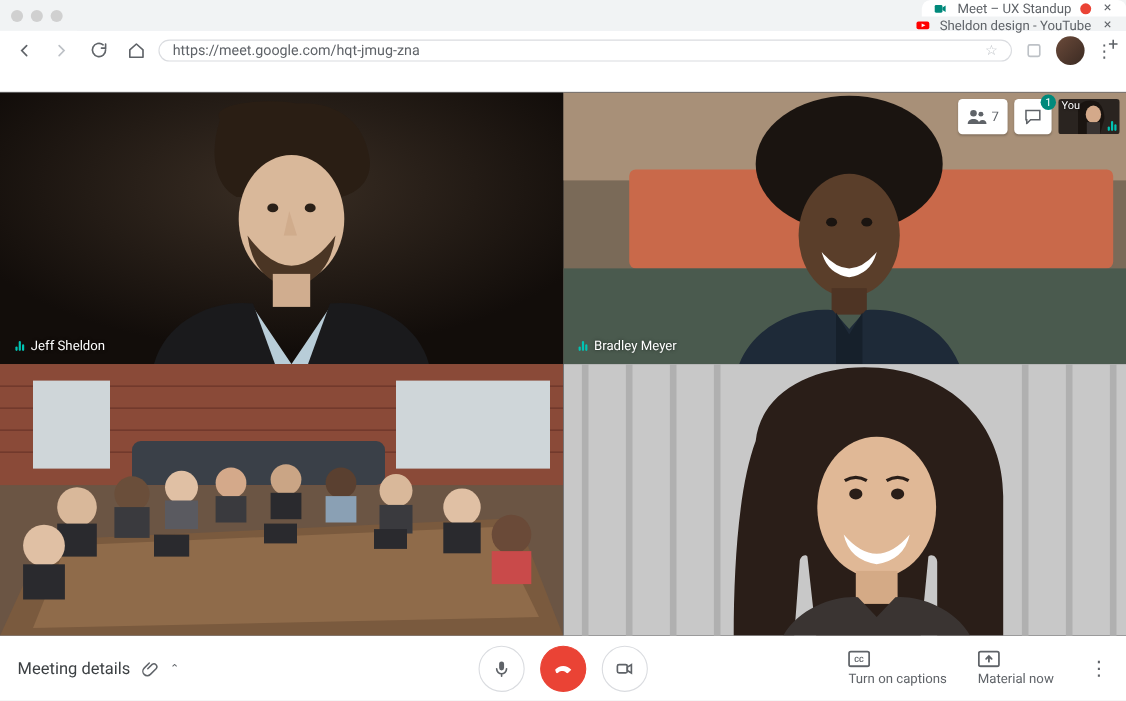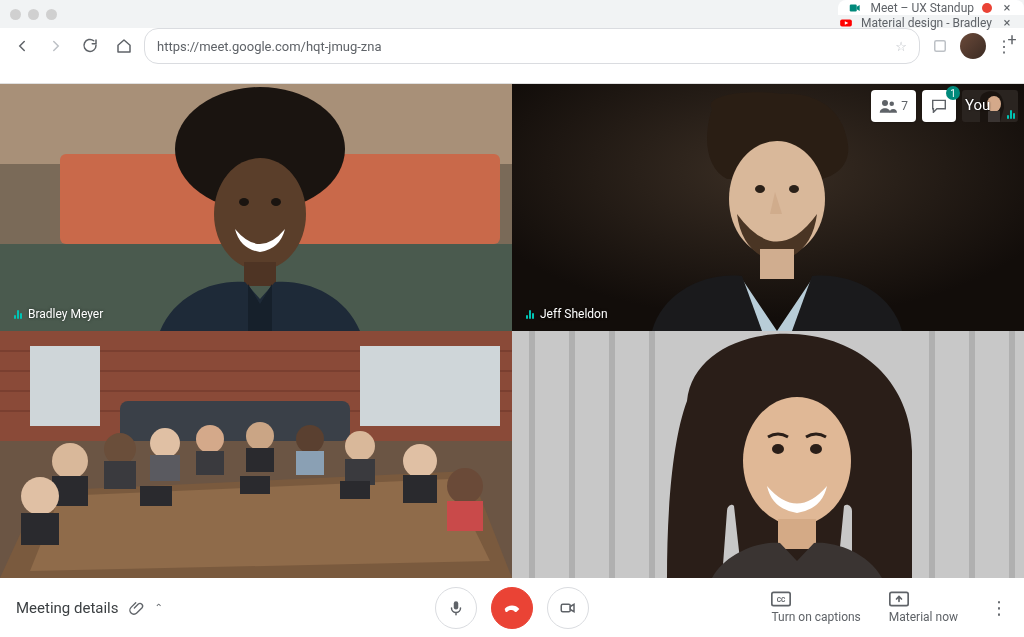--- a/index.html
+++ b/index.html
@@ -14,21 +14,21 @@
 .tab.active { background: #fff; }
 .tab-icon { width: 14px; height: 14px; display: flex; align-items: center; justify-content: center; }
 .tab-title { flex: 1; white-space: nowrap; overflow: hidden; text-overflow: ellipsis; }
 .rec-dot { width: 10px; height: 10px; border-radius: 50%; background: #ea4335; }
 .tab-close { width: 14px; color: #5f6368; text-align: center; font-size: 13px; }
 .new-tab { width: 24px; height: 24px; display: flex; align-items: center; justify-content: center; color: #5f6368; font-size: 16px; }
 
 .addr-row { height: 36px; display: flex; align-items: center; padding: 0 8px; gap: 6px; }
 .nav-btn { width: 28px; height: 28px; display: flex; align-items: center; justify-content: center; color: #5f6368; border-radius: 50%; }
 .nav-btn.disabled { color: #bdc1c6; }
-.addr-bar { flex: 1; height: 36px; border: 1px solid #dadce0; border-radius: 14px; display: flex; align-items: center; padding: 0 12px; font-size: 13px; color: #5f6368; gap: 9px; }
+.addr-bar { flex: 1; height: 20px; border: 1px solid #dadce0; border-radius: 14px; display: flex; align-items: center; padding: 0 12px; font-size: 13px; color: #5f6368; gap: 9px; }
 .addr-star { color: #bdc1c6; }
 .avatar { width: 26px; height: 26px; border-radius: 50%; background: linear-gradient(135deg,#6b4a3a,#3a2a22); }
 .br-menu { color: #5f6368; padding: 0 4px; }
 
 
 .video-area { position: relative; width: 1024px; height: 494px; background: #202124; }
 .grid { display: grid; grid-template-columns: 1fr 1fr; grid-template-rows: 1fr 1fr; width: 100%; height: 100%; gap: 0; }
 .tile { position: relative; overflow: hidden; }
 .tile svg { width: 100%; height: 100%; display: block; }
 .name-tag { position: absolute; left: 8px; bottom: 8px; display: flex; align-items: center; gap: 6px; color: #fff; font-size: 12px; padding: 2px 6px; text-shadow: 0 0 3px rgba(0,0,0,0.6);}
@@ -37,21 +37,21 @@
 .speak-icon span:nth-child(1){height:4px;}
 .speak-icon span:nth-child(2){height:9px;}
 .speak-icon span:nth-child(3){height:6px;}
 
 
 .overlay-tr { position: absolute; top: 6px; right: 6px; display: flex; gap: 6px; align-items: stretch; }
 .pill { background: #fff; border-radius: 4px; height: 32px; display: flex; align-items: center; justify-content: center; padding: 0 8px; gap: 4px; color: #5f6368; box-shadow: 0 1px 2px rgba(0,0,0,0.2); font-size: 12px;}
 .badge { background: #00897b; color: #fff; border-radius: 8px; min-width: 14px; height: 14px; font-size: 10px; display: inline-flex; align-items: center; justify-content: center; padding: 0 3px; }
 .self-thumb { width: 56px; height: 32px; border-radius: 3px; overflow: hidden; position: relative; }
 .self-thumb svg { width:100%; height:100%; display:block;}
-.self-label { position: absolute; left: 3px; bottom: 8px; color:#fff; font-size: 15px; text-shadow:0 0 2px #000;text-align:center;}
+.self-label { position: absolute; left: 3px; bottom: 20px; color:#fff; font-size: 10px; text-shadow:0 0 2px #000;text-align:center;}
 .self-sp { position:absolute; right:3px; bottom:3px;}
 
 
 .bottom-bar { height: 59px; background: #fff; display: flex; align-items: center; padding: 0 16px; position: relative; }
 .meeting-details { display: flex; align-items: center; gap: 10px; font-size: 15px; color: #3c4043; }
 .md-caret { font-size: 10px; color:#5f6368;}
 .center-controls { position: absolute; left: 50%; transform: translateX(-50%); display: flex; gap: 14px; }
 .circ-btn { width: 42px; height: 42px; border-radius: 50%; border: 1px solid #dadce0; display: flex; align-items: center; justify-content: center; color: #5f6368; background:#fff;}
 .circ-btn.hangup { background: #ea4335; border-color:#ea4335; color:#fff;}
 .right-controls { margin-left: auto; display: flex; align-items: center; gap: 28px; }
@@ -84,21 +84,21 @@
         <span class="rec-dot"></span>
         <span class="tab-close">×</span>
       </div>
       <div class="tab">
         <span class="tab-icon">
           <svg viewBox="0 0 24 24">
               <rect x="2" y="6" width="20" height="12" rx="3" fill="#ff0000"></rect>
               <path d="M10 9l6 3-6 3z" fill="#fff"></path>
             </svg>
         </span>
-        <span class="tab-title">Material design - Bradley</span>
+        <span class="tab-title">Sheldon design - YouTube</span>
         <span class="tab-close">×</span>
       </div>
       <div class="new-tab">+</div>
     </div>
   </div>
   <div class="addr-row">
     <div class="nav-btn">
       <svg class="icon-svg" viewBox="0 0 24 24">
           <path d="M15 6l-6 6 6 6" stroke="#5f6368" stroke-width="2" fill="none" stroke-linecap="round"></path>
         </svg>
@@ -129,53 +129,20 @@
           <rect x="5" y="5" width="14" height="14" rx="2" stroke="#bdc1c6" stroke-width="2" fill="none"></rect>
         </svg>
     </div>
     <div class="avatar"></div>
     <div class="br-menu">⋮</div>
   </div>
 </div>
 
 <div class="video-area">
   <div class="grid">
-
-    <div class="tile">
-      <svg viewBox="0 0 512 247" preserveAspectRatio="xMidYMid slice">
-        <rect width="512" height="247" fill="#7a6a58"></rect>
-
-        <rect x="0" y="0" width="512" height="80" fill="#a89078"></rect>
-        <rect x="60" y="70" width="170" height="90" rx="6" fill="#c9694a"></rect>
-        <rect x="280" y="70" width="220" height="90" rx="6" fill="#c9694a"></rect>
-        <rect x="0" y="160" width="512" height="90" fill="#4a5a4e"></rect>
-
-        <ellipse cx="260" cy="65" rx="85" ry="62" fill="#1a1410"></ellipse>
-
-        <ellipse cx="260" cy="130" rx="46" ry="56" fill="#5a3e2a"></ellipse>
-
-        <path d="M235 145 Q260 175 285 145 Q280 165 260 168 Q240 165 235 145" fill="#fff"></path>
-
-        <ellipse cx="244" cy="118" rx="5" ry="4" fill="#1a1410"></ellipse>
-        <ellipse cx="276" cy="118" rx="5" ry="4" fill="#1a1410"></ellipse>
-
-        <rect x="244" y="178" width="32" height="24" fill="#4e3424"></rect>
-
-        <path d="M160 247 C175 210 215 195 245 198 L260 215 L275 198 C305 195 345 210 360 247 Z" fill="#1e2a38"></path>
-        <path d="M248 200 L260 220 L272 200 L272 247 L248 247 Z" fill="#16202b"></path>
-      </svg>
-      <div class="name-tag">
-        <span class="speak-icon">
-            <span></span>
-            <span></span>
-            <span></span>
-          </span>
-        <span>Bradley Meyer</span>
-      </div>
-    </div>
 
     <div class="tile">
       <svg viewBox="0 0 512 247" preserveAspectRatio="xMidYMid slice">
         <rect width="512" height="247" fill="#1a1410"></rect>
         <radialGradient id="g1" cx="50%" cy="35%" r="60%">
             <stop offset="0%" stop-color="#3a2e24"></stop>
             <stop offset="100%" stop-color="#120d0a"></stop>
           </radialGradient>
         <rect width="512" height="247" fill="url(#g1)"></rect>
 
@@ -197,20 +164,53 @@
         <path d="M140 247 C150 210 190 188 230 192 L250 247 Z" fill="#1a1a1c"></path>
         <path d="M390 247 C380 210 340 188 300 192 L280 247 Z" fill="#1a1a1c"></path>
       </svg>
       <div class="name-tag">
         <span class="speak-icon">
             <span></span>
             <span></span>
             <span></span>
           </span>
         <span>Jeff Sheldon</span>
+      </div>
+    </div>
+
+    <div class="tile">
+      <svg viewBox="0 0 512 247" preserveAspectRatio="xMidYMid slice">
+        <rect width="512" height="247" fill="#7a6a58"></rect>
+
+        <rect x="0" y="0" width="512" height="80" fill="#a89078"></rect>
+        <rect x="60" y="70" width="170" height="90" rx="6" fill="#c9694a"></rect>
+        <rect x="280" y="70" width="220" height="90" rx="6" fill="#c9694a"></rect>
+        <rect x="0" y="160" width="512" height="90" fill="#4a5a4e"></rect>
+
+        <ellipse cx="260" cy="65" rx="85" ry="62" fill="#1a1410"></ellipse>
+
+        <ellipse cx="260" cy="130" rx="46" ry="56" fill="#5a3e2a"></ellipse>
+
+        <path d="M235 145 Q260 175 285 145 Q280 165 260 168 Q240 165 235 145" fill="#fff"></path>
+
+        <ellipse cx="244" cy="118" rx="5" ry="4" fill="#1a1410"></ellipse>
+        <ellipse cx="276" cy="118" rx="5" ry="4" fill="#1a1410"></ellipse>
+
+        <rect x="244" y="178" width="32" height="24" fill="#4e3424"></rect>
+
+        <path d="M160 247 C175 210 215 195 245 198 L260 215 L275 198 C305 195 345 210 360 247 Z" fill="#1e2a38"></path>
+        <path d="M248 200 L260 220 L272 200 L272 247 L248 247 Z" fill="#16202b"></path>
+      </svg>
+      <div class="name-tag">
+        <span class="speak-icon">
+            <span></span>
+            <span></span>
+            <span></span>
+          </span>
+        <span>Bradley Meyer</span>
       </div>
     </div>
 
     <div class="tile">
       <svg viewBox="0 0 512 247" preserveAspectRatio="xMidYMid slice">
         <rect width="512" height="247" fill="#6b5544"></rect>
 
         <rect x="0" y="0" width="512" height="110" fill="#8a4a38"></rect>
         <g fill="none" stroke="#6a3528" stroke-width="1">
           <line x1="0" y1="20" x2="512" y2="20"></line>

